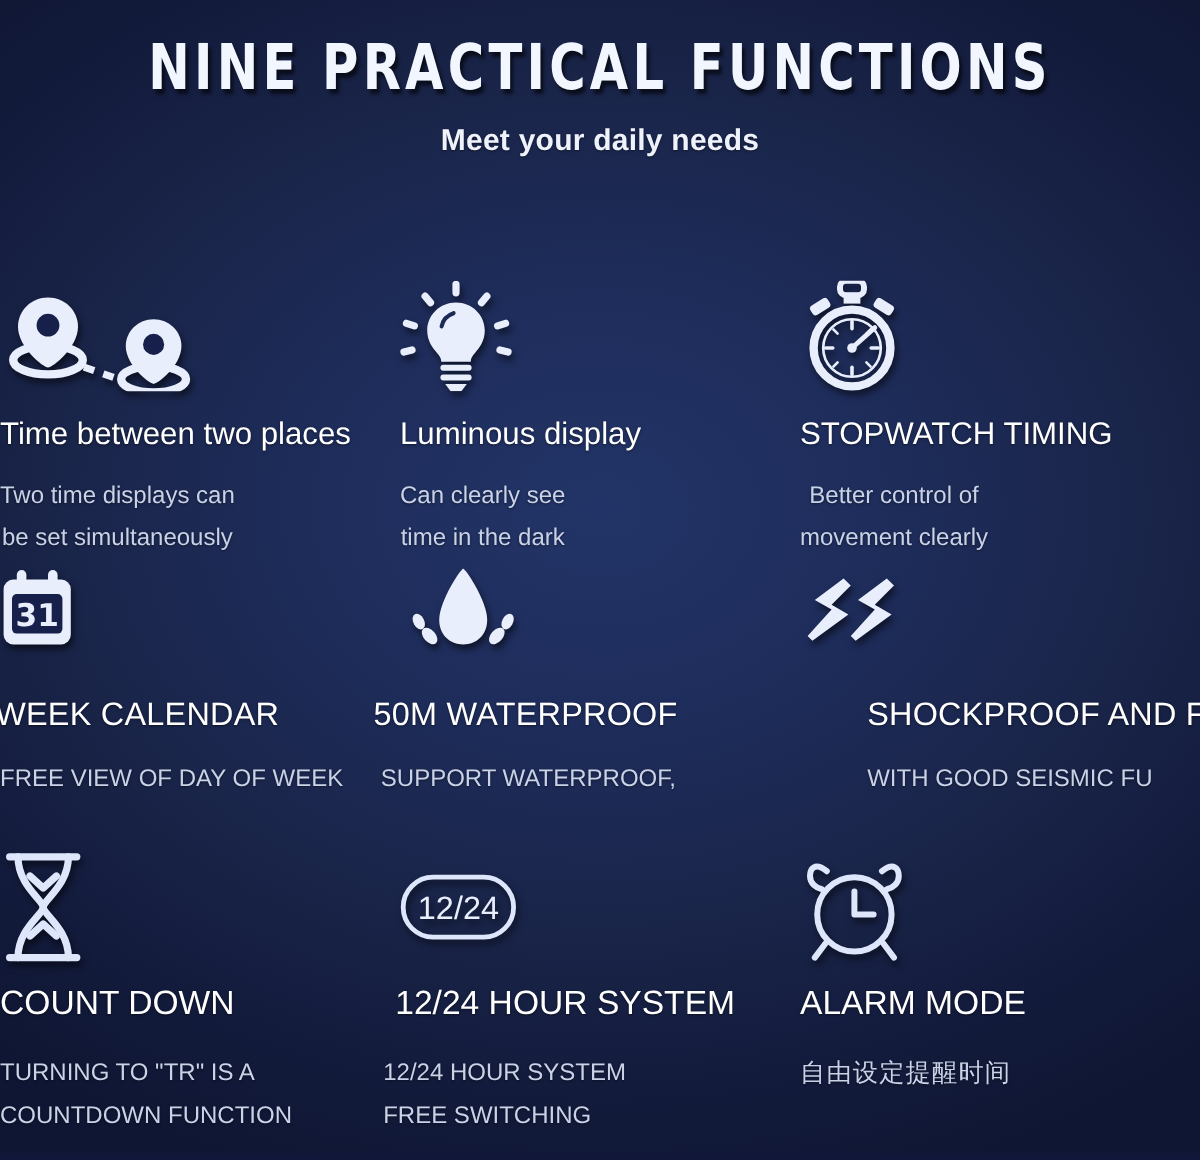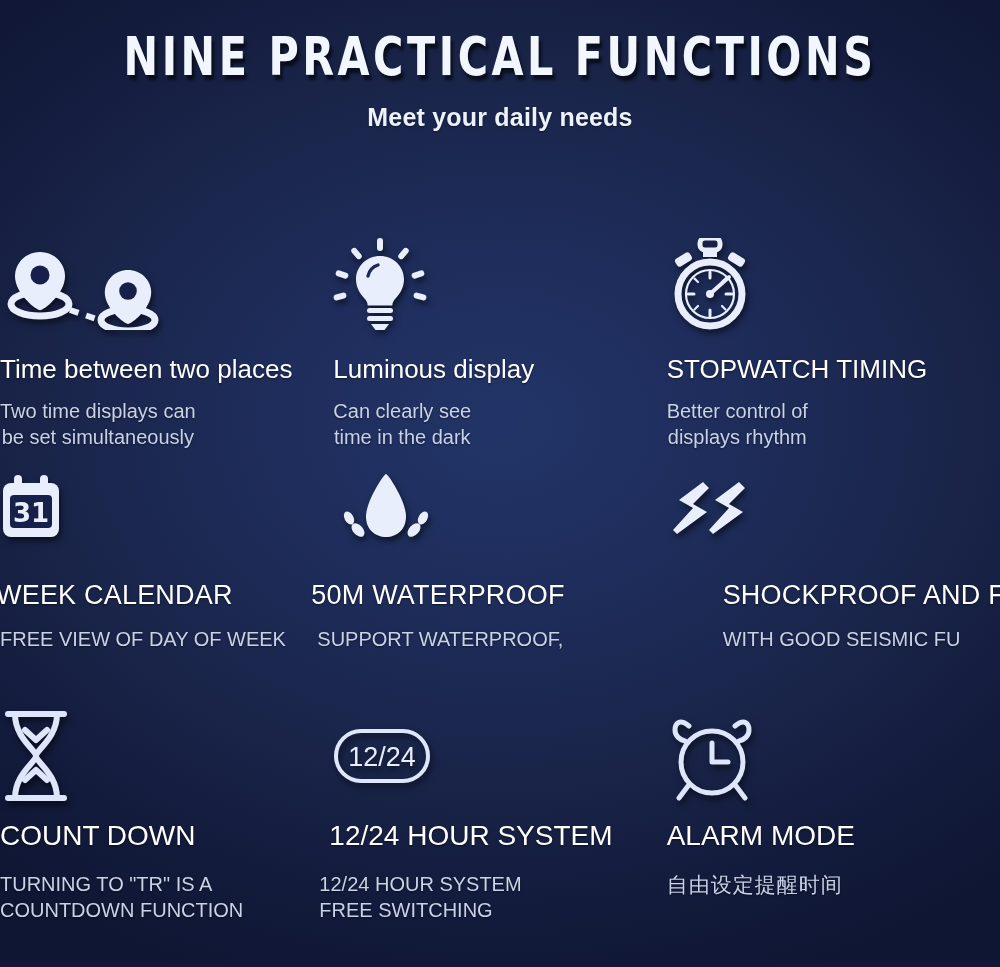--- a/index.html
+++ b/index.html
@@ -134,21 +134,21 @@
   .row2 .c1 .cell-desc  { transform: translateX(0px); }
   .row2 .c2 .cell-desc  { transform: translateX(-16px); }
   .row2 .c3 .cell-desc  { transform: translateX(56px); }
 
   
   .row3 .cell-title { margin-top: 12px; font-size: 28px; }
   .row3 .cell-desc  { margin-top: 20px; text-align: left; }
   .row3 .c2 .cell-title { transform: translateX(-4px); }
   .row3 .c2 .cell-desc  { transform: translateX(-14px); }
 
-  .desc-line { display: block; }
+  .desc-line { display: block; margin-top: 10px; }
   .cn { font-size: 21px; letter-spacing: 1px; }
 
   svg { display: block; }
   .ic { fill: #e8eefc; }
   .st { stroke: #dde6fa; fill: none; }
 </style>
 </head>
 <body>
 
 <div id="stage">
@@ -230,21 +230,21 @@
               <line x1="58.5" y1="71.5" x2="55" y2="68"></line>
               <line x1="27.5" y1="40.5" x2="31" y2="44"></line>
             </g>
             <line x1="43" y1="56" x2="62" y2="39" stroke="#e8eefc" stroke-width="4" stroke-linecap="round"></line>
             <circle cx="43" cy="56" r="4" class="ic"></circle>
           </svg>
         </div>
         <div class="cell-title">STOPWATCH TIMING</div>
         <div class="cell-desc">
           <span class="desc-line">Better control of</span>
-          <span class="desc-line">displays rhythm</span>
+          <span class="desc-line">movement clearly</span>
         </div>
       </div>
     </div>
 
     <div class="grid-row row2">
 
       <div class="cell c1">
         <div class="icon-wrap">
           <svg width="62" height="66" viewBox="0 0 62 66">
             <rect x="3" y="8" width="56" height="54" rx="8" class="ic"></rect>

